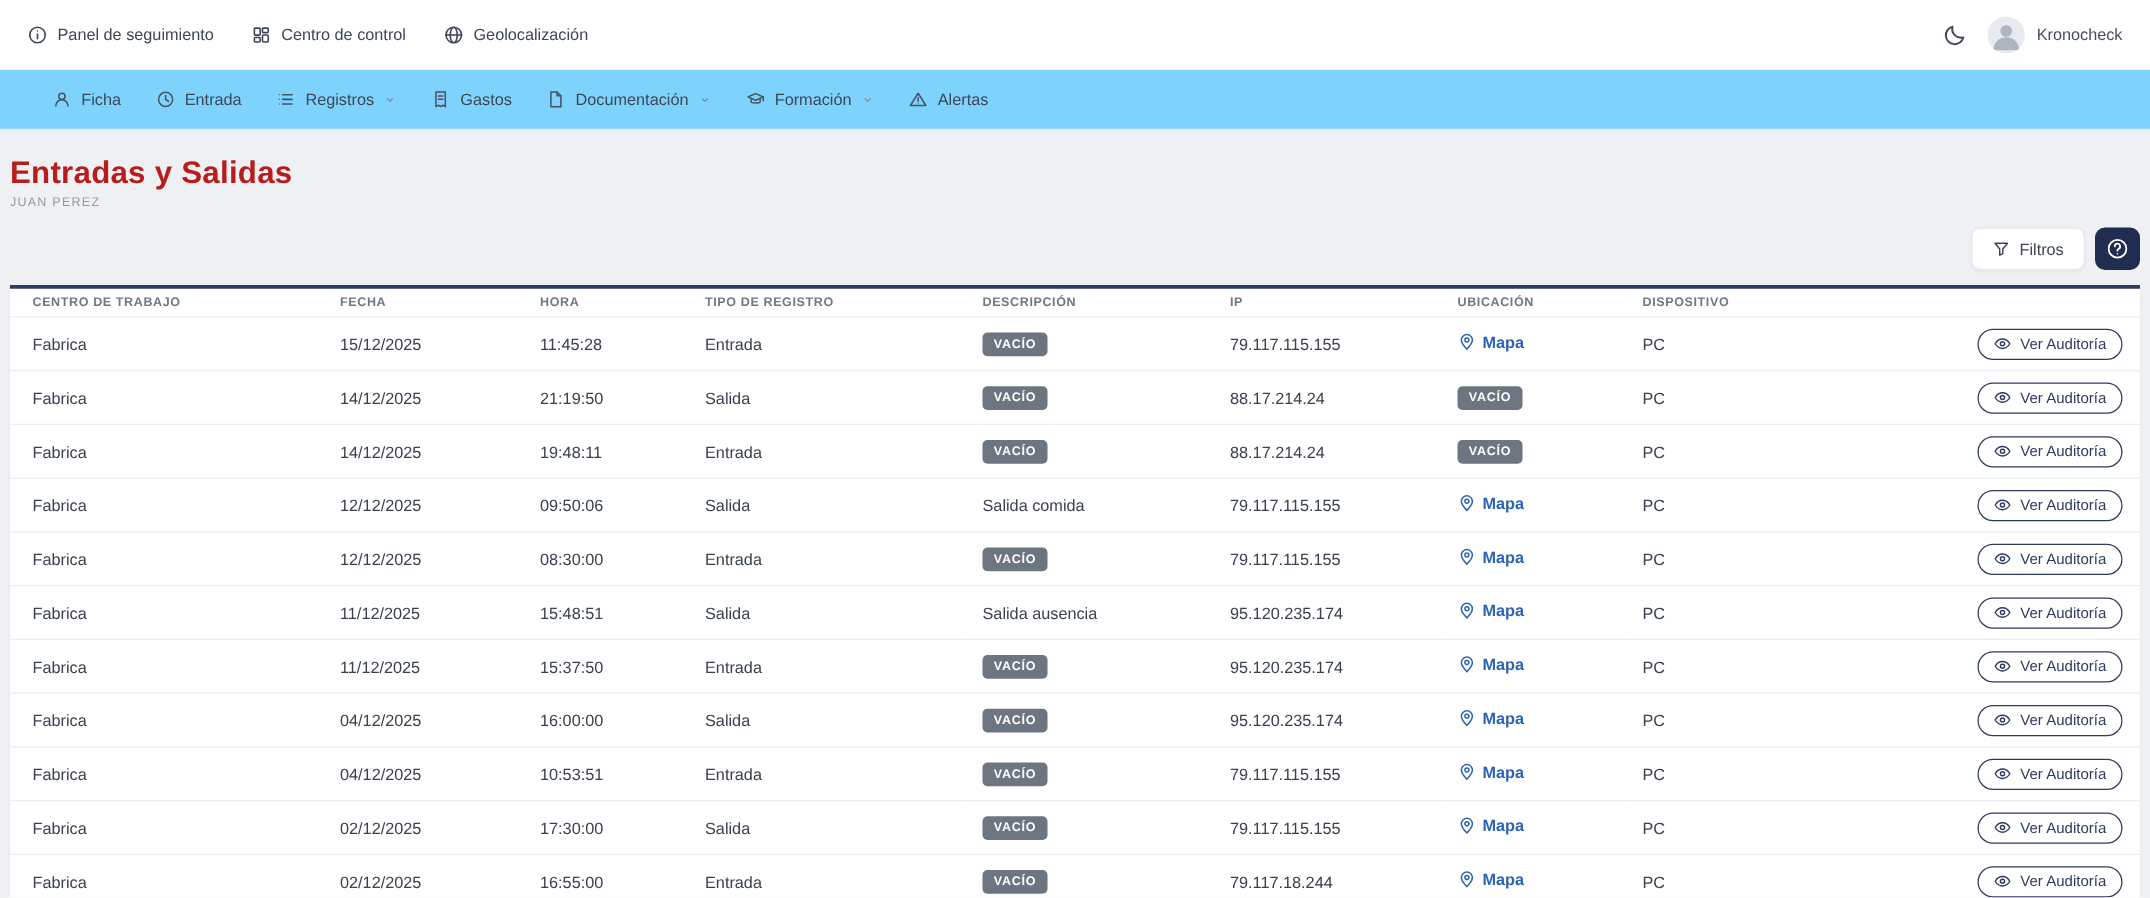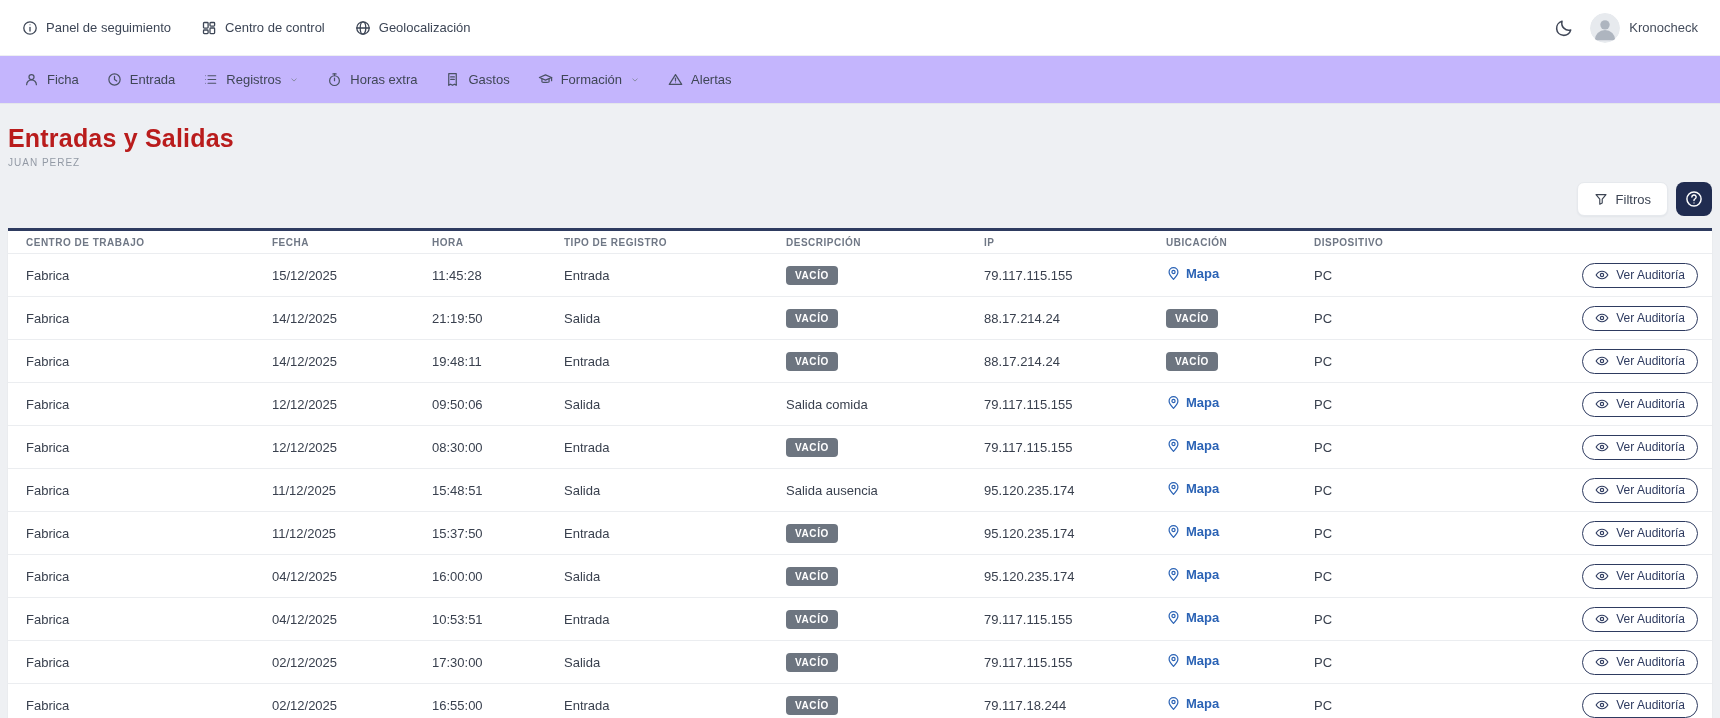--- a/index.html
+++ b/index.html
@@ -25,22 +25,22 @@
   .top-link .icon { color: #3d4656; }
   .topbar-right { margin-left: auto; display: flex; align-items: center; gap: 16px; }
   .theme-btn { background: none; border: none; cursor: pointer; color: #3f4656; width: 20px; height: 20px; padding: 0; }
   .theme-btn .icon { width: 19px; height: 19px; }
   .user-chip { display: flex; align-items: center; gap: 9px; cursor: pointer; }
   .avatar { width: 30px; height: 30px; border-radius: 50%; overflow: hidden; display: block; }
   .brand { font-size: 13px; color: #444c5b; }
 
   
   .tabbar {
-    height: 48px; background: #c4b5fd; border-bottom: 1px solid #e4e7ea;
-    display: flex; align-items: stretch; padding: 0 10px;
+    height: 48px; background: #7dd3fc; border-bottom: 1px solid #e4e7ea;
+    display: flex; align-items: stretch; padding: 0 28px;
   }
   .tab {
     position: relative; display: flex; align-items: center; gap: 8px;
     padding: 0 14px; font-size: 13px; color: #3f4656; cursor: pointer; white-space: nowrap;
   }
   .tab .icon { width: 15px; height: 15px; color: #4a5264; }
   .tab .chev { width: 10px; height: 10px; color: #7a8190; }
   .tab.active::after {
     content: ""; position: absolute; left: 6px; right: 6px; bottom: -1px;
     height: 2px; background: #333d5e;
@@ -191,37 +191,40 @@
       <span>Registros</span>
       <span class="icon chev">
         <svg viewBox="0 0 16 16">
           <polyline points="4.5 6.3 8 9.7 11.5 6.3"></polyline>
         </svg>
       </span>
     </div>
     <div class="tab">
       <span class="icon ">
         <svg viewBox="0 0 16 16">
-          <circle cx="8" cy="9.2" r="5.2"></circle>
-          <line x1="8" y1="9.2" x2="8" y2="6.4"></line>
-          <line x1="6.3" y1="2" x2="9.7" y2="2"></line>
-          <line x1="8" y1="2" x2="8" y2="3.8"></line>
-        </svg>
-      </span>
-      <span>Horas extra</span>
-    </div>
-    <div class="tab">
-      <span class="icon ">
-        <svg viewBox="0 0 16 16">
           <path d="M4 1.8h8v12.4l-2-1.2-2 1.2-2-1.2-2 1.2z"></path>
           <line x1="6" y1="5.2" x2="10" y2="5.2"></line>
           <line x1="6" y1="7.8" x2="10" y2="7.8"></line>
         </svg>
       </span>
       <span>Gastos</span>
+    </div>
+    <div class="tab">
+      <span class="icon ">
+        <svg viewBox="0 0 16 16">
+          <path d="M4 1.8h5.2l3.3 3.2v9.2H4z"></path>
+          <polyline points="9.2 1.8 9.2 5 12.5 5"></polyline>
+        </svg>
+      </span>
+      <span>Documentación</span>
+      <span class="icon chev">
+        <svg viewBox="0 0 16 16">
+          <polyline points="4.5 6.3 8 9.7 11.5 6.3"></polyline>
+        </svg>
+      </span>
     </div>
     <div class="tab">
       <span class="icon ">
         <svg viewBox="0 0 16 16">
           <path d="M1.5 5.9 8 3.1l6.5 2.8L8 8.7z"></path>
           <path d="M4.2 7.4v2.9c0 1 7.6 1 7.6 0V7.4"></path>
           <line x1="14.5" y1="5.9" x2="14.5" y2="9.2"></line>
         </svg>
       </span>
       <span>Formación</span>

